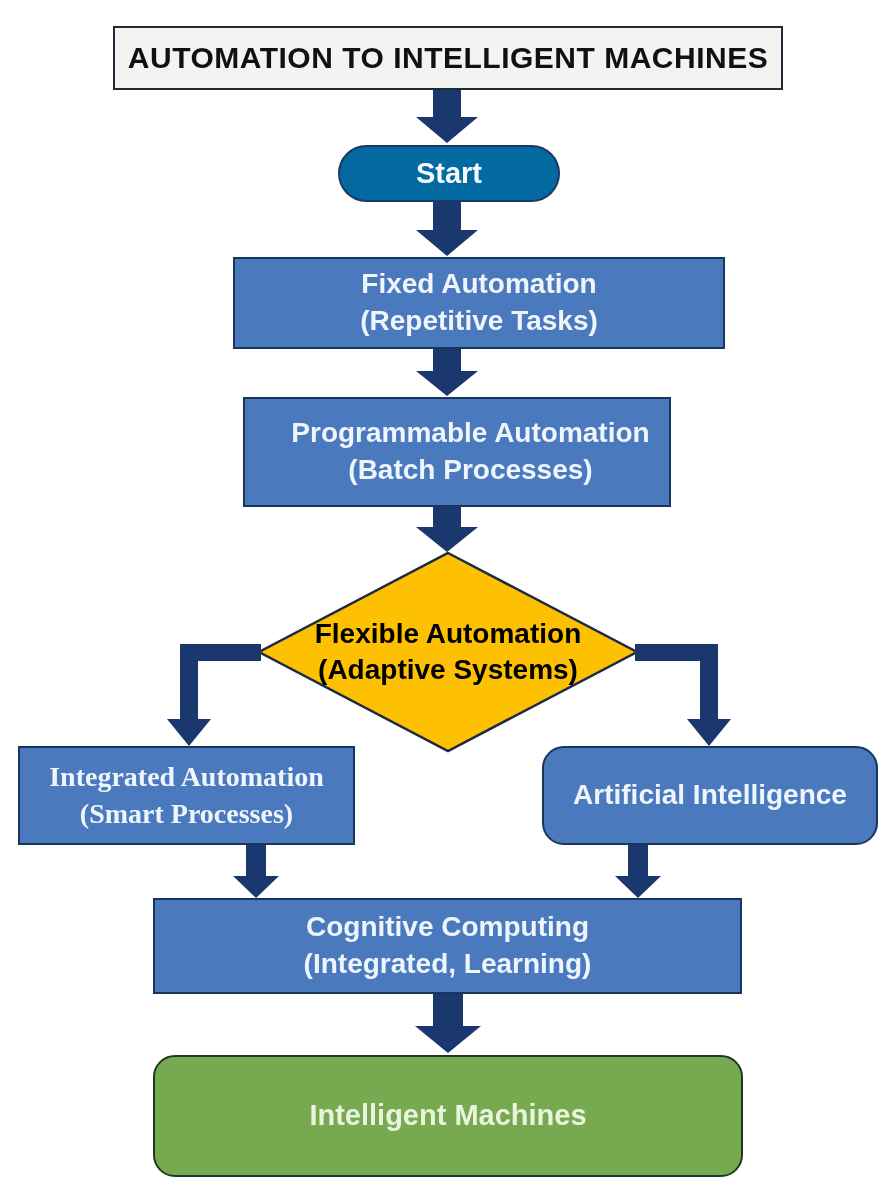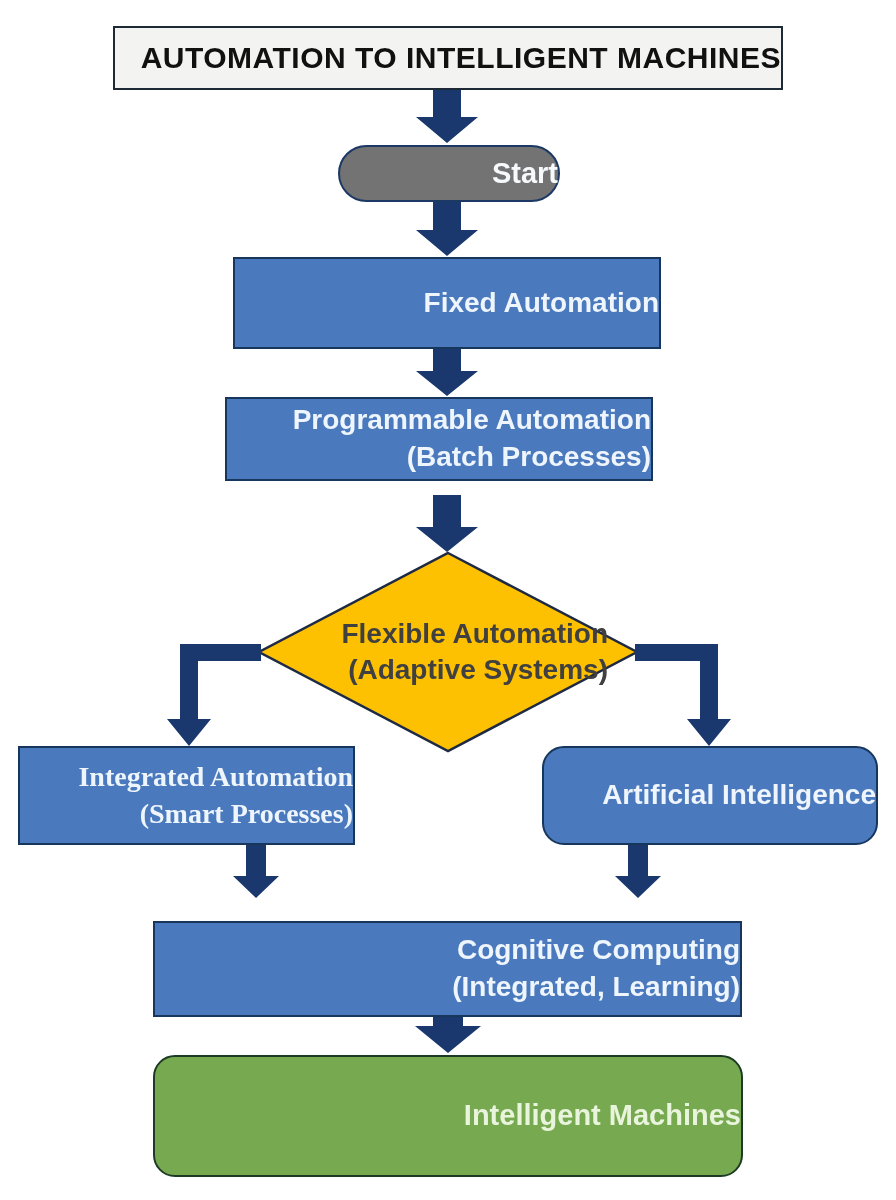--- a/index.html
+++ b/index.html
@@ -4,45 +4,45 @@
 <style>
   html,body{margin:0;padding:0;background:#ffffff;}
   body{
     width:896px;height:1200px;position:relative;overflow:hidden;
     font-family:"Liberation Sans","DejaVu Sans",sans-serif;
   }
   .stage{position:absolute;inset:0;width:896px;height:1200px;}
   .arrow-layer{position:absolute;left:0;top:0;width:896px;height:1200px;z-index:1;}
   .node{
     position:absolute;z-index:2;display:flex;flex-direction:column;
-    align-items:flex-end;justify-content:center;text-align:center;
+    align-items:center;justify-content:center;text-align:center;
     box-sizing:border-box;
   }
   .title-box{
     left:113px;top:26px;width:670px;height:64px;
     background:#f3f3f1;border:2px solid #1e2936;
     color:#111111;font-size:30px;font-weight:700;letter-spacing:.5px;
   }
   .pill{
     left:338px;top:145px;width:222px;height:57px;border-radius:29px;
-    background:#737373;border:2.5px solid #1c3864;
+    background:#0369a1;border:2.5px solid #1c3864;
     color:#f6fafd;font-size:29px;font-weight:600;
   }
   .process{
     background:#4a79bd;border:2.5px solid #16365c;
     color:#eef5fc;font-size:28px;font-weight:600;line-height:1.32;
   }
-  .fixed-box{left:233px;top:257px;width:428px;height:92px;}
-  .prog-box{left:225px;top:397px;width:428px;height:84px;padding-left:27px;}
+  .fixed-box{left:233px;top:257px;width:492px;height:92px;}
+  .prog-box{left:243px;top:397px;width:428px;height:110px;padding-left:27px;}
   .left-box{left:18px;top:746px;width:337px;height:99px;font-family:Liberation Serif, serif;}
   .right-box{left:542px;top:746px;width:336px;height:99px;border-radius:22px;}
-  .cog-box{left:153px;top:898px;width:589px;height:96px;margin-top:23px;}
+  .cog-box{left:153px;top:898px;width:589px;height:96px;}
   .diamond-text{
     left:288px;top:604px;width:320px;height:96px;background:transparent;
-    color:#404040;font-size:28px;font-weight:600;line-height:1.3;z-index:3;
+    color:#000000;font-size:28px;font-weight:600;line-height:1.3;z-index:3;
   }
   .end-box{
     left:153px;top:1055px;width:590px;height:122px;border-radius:22px;
     background:#77aa50;border:2.5px solid #1d3b24;
     color:#e9f4dc;font-size:29px;font-weight:600;line-height:1.35;gap:32px;
   }
   .line{display:block;}
 </style>
 </head>
 <body>
@@ -75,20 +75,21 @@
   <div class="node title-box">
     <span class="line">AUTOMATION TO INTELLIGENT MACHINES</span>
   </div>
 
   <div class="node pill">
     <span class="line">Start</span>
   </div>
 
   <div class="node process fixed-box">
     <span class="line">Fixed Automation</span>
+    <span class="line">(Repetitive Tasks)</span>
   </div>
 
   <div class="node process prog-box">
     <span class="line">Programmable Automation</span>
     <span class="line">(Batch Processes)</span>
   </div>
 
   <div class="node diamond-text">
     <span class="line">Flexible Automation</span>
     <span class="line">(Adaptive Systems)</span>

